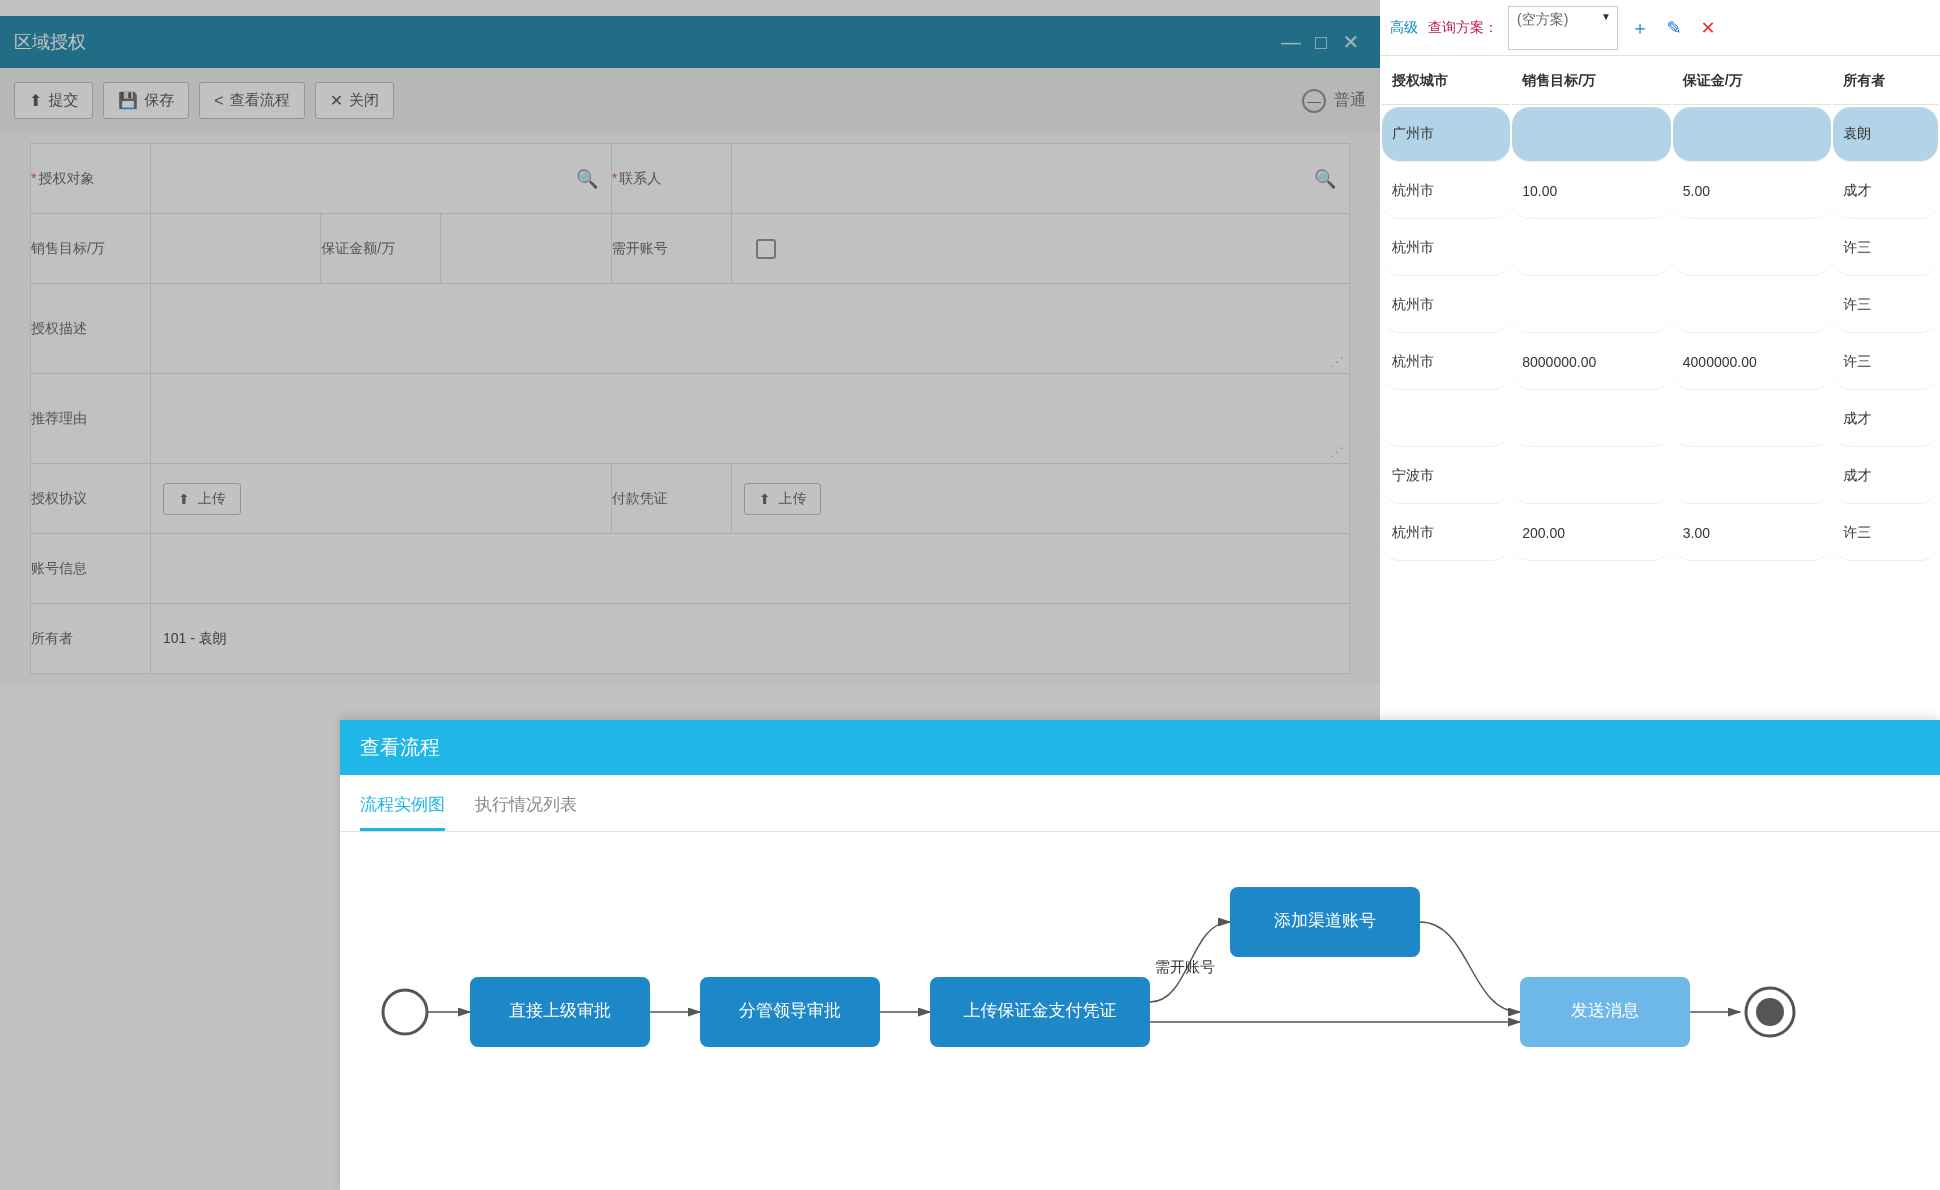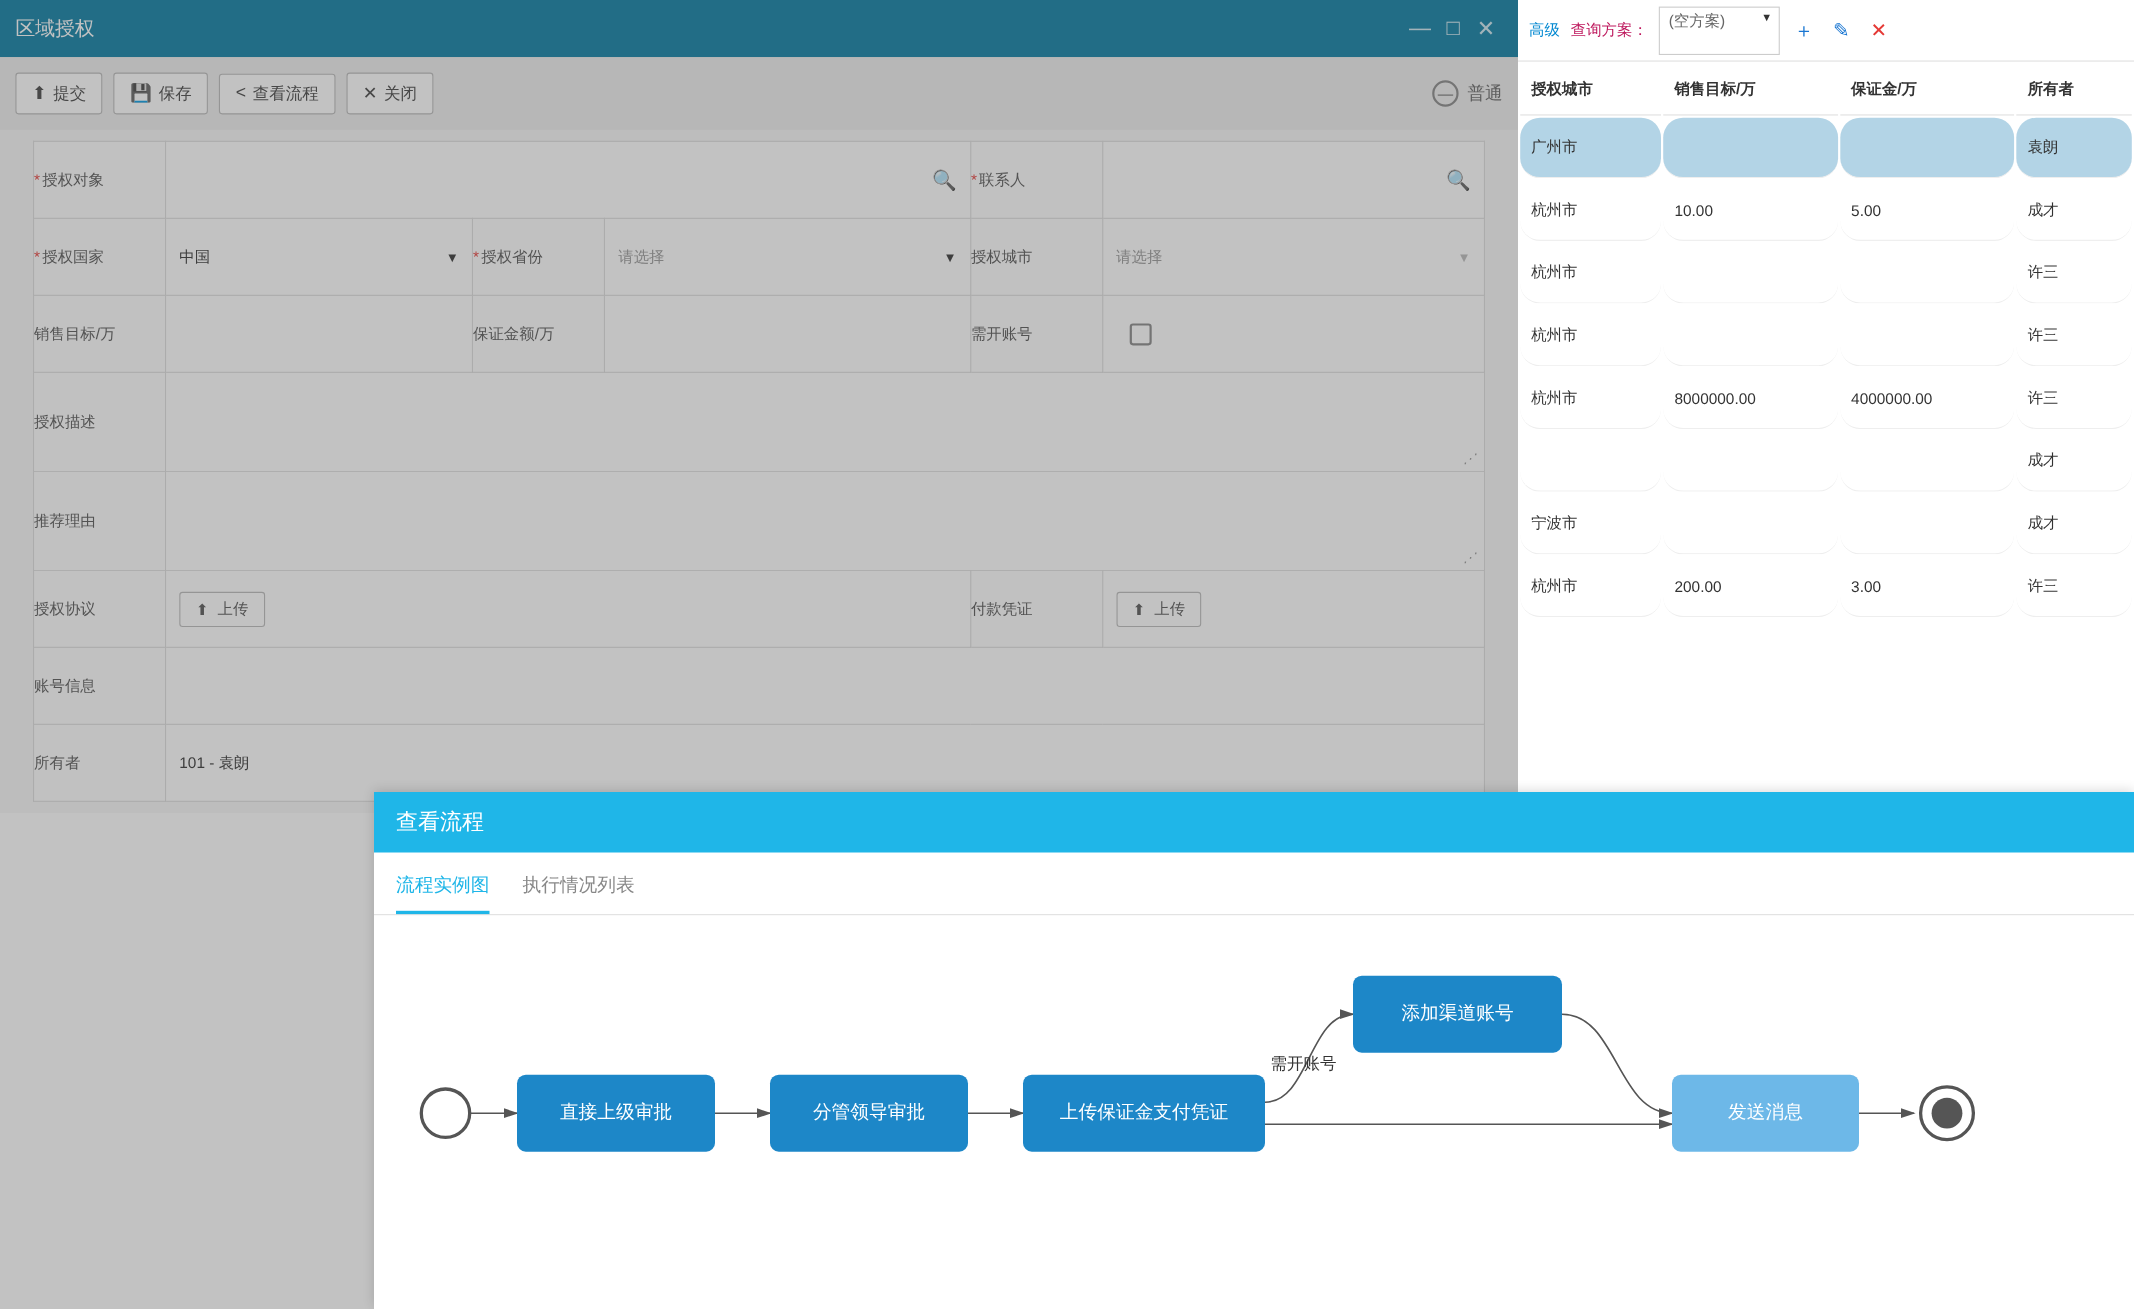--- a/index.html
+++ b/index.html
@@ -20,21 +20,21 @@
 .bg-table { width: 100%; }
 .bg-table th { text-align: left; font-weight: 600; padding: 14px 10px; background: #fff; border-bottom: 1px solid #e0e0e0; white-space: nowrap; }
 .bg-table td { padding: 18px 10px; border-bottom: 1px solid #eee; white-space: nowrap; border-radius: 18px; }
 .bg-table tr.sel td { background: #b3d4e6; }
 
 
 .overlay { position: absolute; top: 0; left: 0; width: 1380px; height: 1190px; }
 .dim { position: absolute; inset: 0; background: rgba(80,80,80,0.35); }
 
 
-.modal { position: absolute; top: 0; left: 0; width: 1380px; background: #f7f7f7; }
+.modal { position: absolute; top: 16px; left: 0; width: 1380px; background: #f7f7f7; }
 .modal-header { background: #0a7da3; color: #fff; display: flex; align-items: center; padding: 0 14px; height: 52px; }
 .modal-title { font-size: 18px; flex: 1; }
 .win-btn { width: 30px; text-align: center; font-size: 20px; cursor: pointer; color: #cfe9f2; }
 
 .toolbar { display: flex; align-items: center; padding: 14px 14px; gap: 10px; background: #eeeeee; }
 .btn { display: inline-flex; align-items: center; gap: 6px; border: 1px solid #bbb; background: #fff; padding: 8px 14px; border-radius: 3px; cursor: pointer; font-size: 15px; color: #444; }
 .btn .ico { font-size: 16px; }
 .spacer { flex: 1; }
 .mode-chip { display: inline-flex; align-items: center; gap: 8px; color: #666; font-size: 16px; }
 .mode-circle { width: 24px; height: 24px; border: 2px solid #888; border-radius: 50%; display: inline-flex; align-items: center; justify-content: center; font-size: 14px; }
@@ -195,43 +195,20 @@
           <td class="lbl"><span class="req">联系人</span></td>
           <td>
                 <div class="cell-inner full">
                   <span class="input-like"></span>
                   <span class="icon-right">🔍</span>
                 </div>
               </td>
         </tr>
 
 
-        <tr>
-          <td class="lbl"><span class="req">授权国家</span></td>
-          <td>
-                <div class="cell-inner full">
-                  <span class="input-like">中国</span>
-                  <span class="caret">▼</span>
-                </div>
-              </td>
-          <td class="lbl"><span class="req">授权省份</span></td>
-          <td>
-                <div class="cell-inner full">
-                  <span class="input-like placeholder">请选择</span>
-                  <span class="caret">▼</span>
-                </div>
-              </td>
-          <td class="lbl"><span>授权城市</span></td>
-          <td>
-                <div class="cell-inner full">
-                  <span class="input-like placeholder">请选择</span>
-                  <span class="caret muted">▼</span>
-                </div>
-              </td>
-        </tr>
 
         <tr>
           <td class="lbl"><span>销售目标/万</span></td>
           <td>
                 <div class="cell-inner full">
                   <span class="input-like"></span>
                 </div>
               </td>
           <td class="lbl"><span>保证金额/万</span></td>
           <td>

